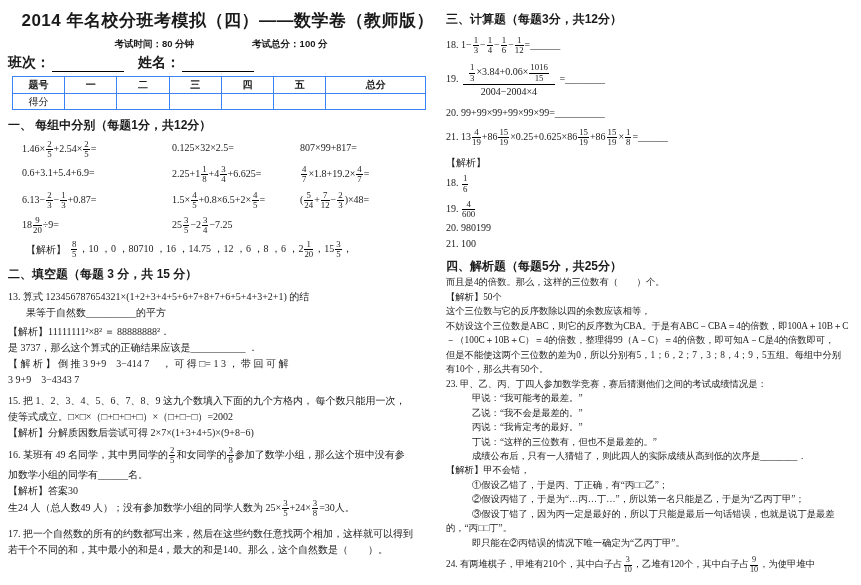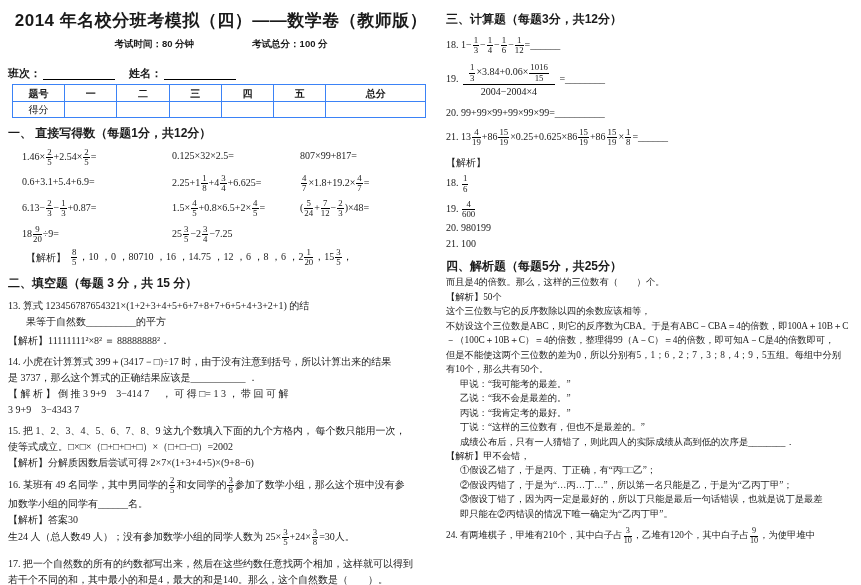--- a/index.html
+++ b/index.html
@@ -6,35 +6,35 @@
   html,body { background:#fff; }
   body {
     width:861px; height:585px; position:relative; overflow:hidden;
     font-family:"Liberation Serif","DejaVu Serif",serif;
     color:#1a1a1a; font-size:10px; line-height:1.5;
   }
   .col { position:absolute; top:4px; }
   .col-left  { left:8px;  width:426px; }
   .col-right { left:446px; width:408px; }
 
-  .title { text-align:center; font-weight:bold; font-size:17px; letter-spacing:.5px; margin-top:4px; font-family:"Liberation Sans","DejaVu Sans",sans-serif; }
+  .title { text-align:right; font-weight:bold; font-size:17px; letter-spacing:.5px; margin-top:4px; font-family:"Liberation Sans","DejaVu Sans",sans-serif; }
   .examinfo { display:flex; justify-content:center; gap:58px; font-weight:bold; font-size:9.5px; margin-top:3px; font-family:"Liberation Sans","DejaVu Sans",sans-serif;text-align:center; }
-  .idline { font-weight:bold; font-size:11px; margin-top:14px; font-family:Liberation Sans, sans-serif; display:flex; align-items:flex-end; }
+  .idline { font-weight:bold; font-size:14px; margin-top:1px; font-family:Liberation Sans, sans-serif; display:flex; align-items:flex-end; }
   .blankline { display:inline-block; border-bottom:1px solid #000; width:72px; height:10px; margin:0 14px 1px 2px; }
 
   table.score { border-collapse:collapse; width:414px; margin:3px 0 0 4px; font-family:"Liberation Sans","DejaVu Sans",sans-serif; }
   table.score td { border:1px solid #3b82f6; text-align:center; font-size:10px; font-weight:bold; height:17px; }
   table.score tr.scorerow td { height:15px; font-weight:normal; }
   table.score td.first { width:52px; }
 
   .h { font-weight:bold; font-size:12px; font-family:"Liberation Sans","DejaVu Sans",sans-serif; margin-top:6px; }
   .q { margin-top:4px; }
   .tight { margin-top:1px; }
   .ind1 { margin-left:18px; }
-  .ind2 { margin-left:14px; }
+  .ind2 { margin-left:26px; }
 
   .probgrid { display:grid; grid-template-columns:150px 128px 148px; padding-left:14px; row-gap:6px; margin-top:6px; font-size:10px; }
   .probgrid > div { white-space:nowrap; }
 
   .frac { display:inline-block; vertical-align:-0.55em; text-align:center; line-height:1.05; margin:0 1px; font-size:0.88em; }
   .frac .fn { display:block; border-bottom:1px solid #000; padding:0 1px 0px; }
   .frac .fd { display:block; }
 
   .bigfrac { display:inline-block; vertical-align:middle; text-align:center; line-height:1.1; margin:0 2px; }
   .bigfrac .bf-n { display:block; border-bottom:1px solid #000; padding:0 5px 1px; }
@@ -83,21 +83,21 @@
       <td></td>
       <td></td>
       <td></td>
       <td></td>
       <td></td>
       <td></td>
     </tr>
   </tbody>
     </table>
 
-  <div class="h">一、 直接写得数（每题1分，共12分）</div>
+  <div class="h">一、 每组中分别（每题1分，共12分）</div>
 
   <div class="probgrid">
     <div>1.46×<span class="frac"><span class="fn">2</span><span class="fd">5</span></span>+2.54×<span class="frac"><span class="fn">2</span><span class="fd">5</span></span>=</div>
     <div>0.125×32×2.5=</div>
     <div>807×99+817=</div>
     <div>0.6+3.1+5.4+6.9=</div>
     <div>2.25+1<span class="frac"><span class="fn">1</span><span class="fd">8</span></span>+4<span class="frac"><span class="fn">3</span><span class="fd">4</span></span>+6.625=</div>
     <div><span class="frac"><span class="fn">4</span><span class="fd">7</span></span>×1.8+19.2×<span class="frac"><span class="fn">4</span><span class="fd">7</span></span>=</div>
     <div>6.13−<span class="frac"><span class="fn">2</span><span class="fd">3</span></span>−<span class="frac"><span class="fn">1</span><span class="fd">3</span></span>+0.87=</div>
     <div>1.5×<span class="frac"><span class="fn">4</span><span class="fd">5</span></span>+0.8×6.5+2×<span class="frac"><span class="fn">4</span><span class="fd">5</span></span>=</div>
@@ -110,21 +110,20 @@
     <span>【解析】</span>
     <span class="anslist"><span class="frac"><span class="fn">8</span><span class="fd">5</span></span>，10 ，0 ，80710 ，16 ，14.75 ，12 ，6 ，8 ，6 ，2<span class="frac"><span class="fn">1</span><span class="fd">20</span></span>，15<span class="frac"><span class="fn">3</span><span class="fd">5</span></span>，</span>
   </div>
 
   <div class="h">二、填空题（每题 3 分，共 15 分）</div>
 
   <div class="q gap6">13. 算式 123456787654321×(1+2+3+4+5+6+7+8+7+6+5+4+3+2+1) 的结</div>
   <div class="q tight ind1">果等于自然数__________的平方</div>
   <div class="q">【解析】11111111²×8² ＝ 88888888²．</div>
 
-  <div class="q gap6">14. 小虎在计算算式 399＋(3417－□)÷17 时，由于没有注意到括号，所以计算出来的结果</div>
   <div class="q tight">是 3737，那么这个算式的正确结果应该是___________ ．</div>
   <div class="q tight">【 解 析 】 倒 推 3 9+9　3−414 7　 ， 可 得 □= 1 3 ， 带 回 可 解</div>
   <div class="q tight">3 9+9　3−4343 7</div>
 
   <div class="q gap6">15. 把 1、2、3、4、5、6、7、8、9 这九个数填入下面的九个方格内， 每个数只能用一次，</div>
   <div class="q tight">使等式成立。□×□×（□+□+□+□）×（□+□−□）=2002</div>
   <div class="q tight">【解析】分解质因数后尝试可得 2×7×(1+3+4+5)×(9+8−6)</div>
 
   <div class="q gap6 qfrac">16. 某班有 49 名同学，其中男同学的<span class="frac"><span class="fn">2</span><span class="fd">5</span></span>和女同学的<span class="frac"><span class="fn">3</span><span class="fd">8</span></span>参加了数学小组，那么这个班中没有参</div>
   <div class="q tight">加数学小组的同学有______名。</div>
@@ -164,26 +163,28 @@
   <div class="h">四、解析题（每题5分，共25分）</div>
 
   <div class="q small tight">而且是4的倍数。那么，这样的三位数有（　　）个。</div>
   <div class="q small tight">【解析】50个</div>
   <div class="q small tight">这个三位数与它的反序数除以四的余数应该相等，</div>
   <div class="q small tight">不妨设这个三位数是ABC，则它的反序数为CBA。于是有ABC－CBA＝4的倍数，即100A＋10B＋C</div>
   <div class="q small tight">－（100C＋10B＋C）＝4的倍数，整理得99（A－C）＝4的倍数，即可知A－C是4的倍数即可，</div>
   <div class="q small tight">但是不能使这两个三位数的差为0，所以分别有5，1；6，2；7，3；8，4；9，5五组。每组中分别</div>
   <div class="q small tight">有10个，那么共有50个。</div>
 
+  <div class="q small tight">23. 甲、乙、丙、丁四人参加数学竞赛，赛后猜测他们之间的考试成绩情况是：</div>
   <div class="q small tight ind2">甲说：“我可能考的最差。”</div>
   <div class="q small tight ind2">乙说：“我不会是最差的。”</div>
   <div class="q small tight ind2">丙说：“我肯定考的最好。”</div>
   <div class="q small tight ind2">丁说：“这样的三位数有，但也不是最差的。”</div>
   <div class="q small tight ind2">成绩公布后，只有一人猜错了，则此四人的实际成绩从高到低的次序是________．</div>
   <div class="q small tight">【解析】甲不会错，</div>
   <div class="q small tight ind2">①假设乙错了，于是丙、丁正确，有“丙□□乙”；</div>
   <div class="q small tight ind2">②假设丙错了，于是为“…丙…丁…”，所以第一名只能是乙，于是为“乙丙丁甲”；</div>
   <div class="q small tight ind2">③假设丁错了，因为丙一定是最好的，所以丁只能是最后一句话错误，也就是说丁是最差</div>
+  <div class="q small tight">的，“丙□□丁”。</div>
   <div class="q small tight ind2">即只能在②丙错误的情况下唯一确定为“乙丙丁甲”。</div>
 
   <div class="q small gap6 qfrac">24. 有两堆棋子，甲堆有210个，其中白子占<span class="frac"><span class="fn">3</span><span class="fd">10</span></span>，乙堆有120个，其中白子占<span class="frac"><span class="fn">9</span><span class="fd">10</span></span>，为使甲堆中</div>
 
 </div>
 
 </body></html>

